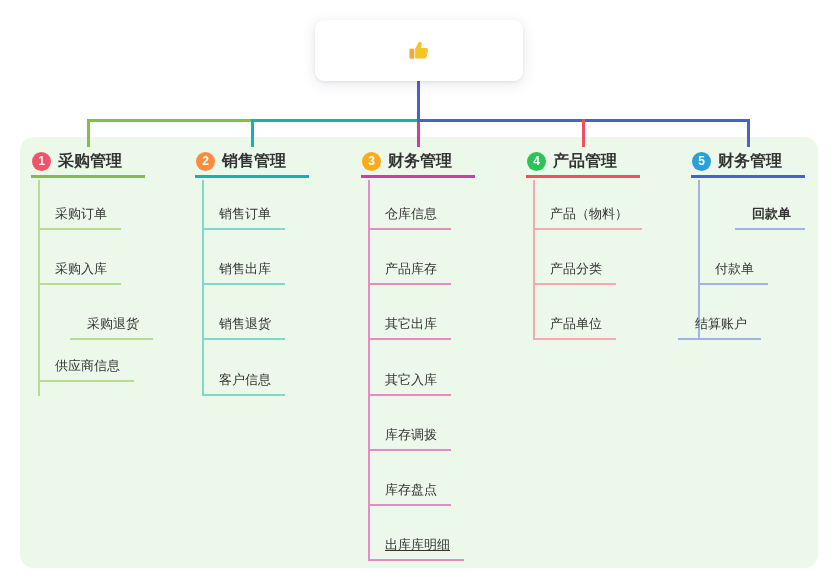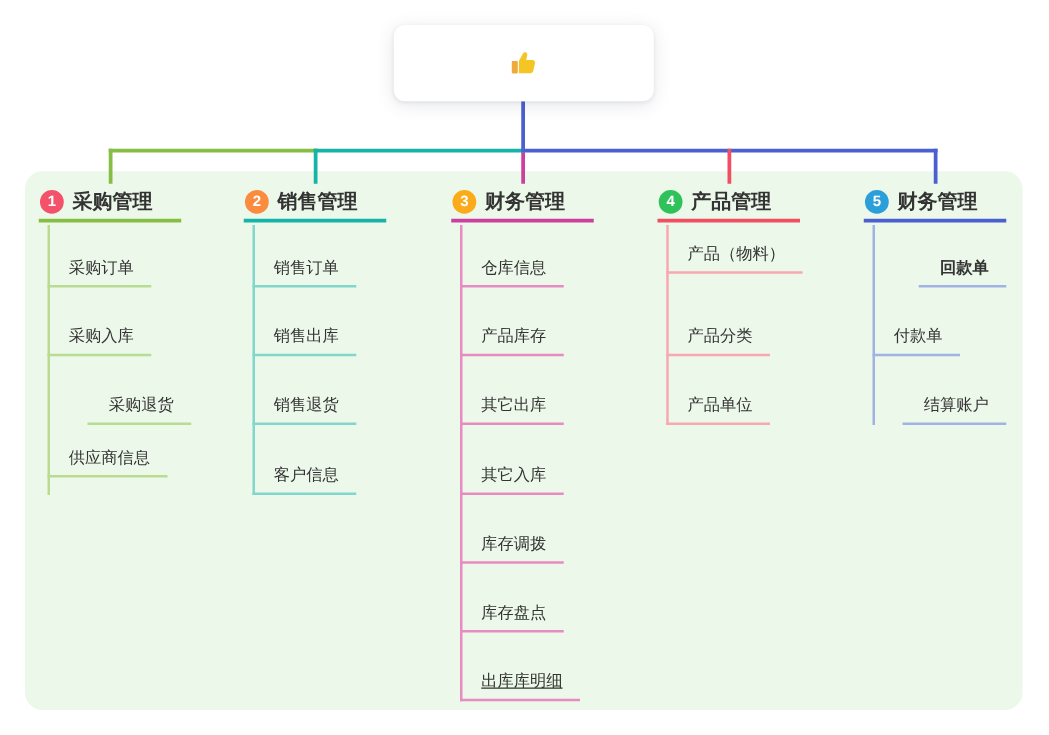--- a/index.html
+++ b/index.html
@@ -86,24 +86,24 @@
       <div class="child-item" style="left: 368px; top: 258px; border-bottom: 2px solid rgb(231, 140, 195);">产品库存</div>
       <div class="child-item" style="left: 368px; top: 313px; border-bottom: 2px solid rgb(231, 140, 195);">其它出库</div>
       <div class="child-item" style="left: 368px; top: 369px; border-bottom: 2px solid rgb(231, 140, 195);">其它入库</div>
       <div class="child-item" style="left: 368px; top: 424px; border-bottom: 2px solid rgb(231, 140, 195);">库存调拨</div>
       <div class="child-item" style="left: 368px; top: 479px; border-bottom: 2px solid rgb(231, 140, 195);">库存盘点</div>
       <div class="child-item" style="left: 368px; top: 534px; border-bottom: 2px solid rgb(231, 140, 195); text-decoration: underline;">出库库明细</div>
       <div class="branch-header" style="left: 526px; top: 147px; border-bottom: 3px solid rgb(239, 79, 99);">
     <span class="badge" style="background: rgb(47, 194, 91);">4</span>
     <span class="branch-label">产品管理</span>
   </div>
-      <div class="child-item" style="left: 533px; top: 192px; border-bottom: 2px solid rgb(248, 168, 176);">产品（物料）</div>
+      <div class="child-item" style="left: 533px; top: 203px; border-bottom: 2px solid rgb(248, 168, 176);">产品（物料）</div>
       <div class="child-item" style="left: 533px; top: 258px; border-bottom: 2px solid rgb(248, 168, 176); text-align: center;">产品分类</div>
       <div class="child-item" style="left: 533px; top: 313px; border-bottom: 2px solid rgb(248, 168, 176);">产品单位</div>
       <div class="branch-header" style="left: 691px; top: 147px; border-bottom: 3px solid rgb(75, 95, 208);">
     <span class="badge" style="background: rgb(43, 159, 217);">5</span>
     <span class="branch-label">财务管理</span>
   </div>
       <div class="child-item" style="left: 735px; top: 203px; border-bottom: 2px solid rgb(163, 178, 229); font-weight: bold;">回款单</div>
       <div class="child-item" style="left: 698px; top: 258px; border-bottom: 2px solid rgb(163, 178, 229);">付款单</div>
-      <div class="child-item" style="left: 722px; top: 313px; border-bottom: 2px solid rgb(163, 178, 229); font-family: Liberation Serif, serif;">结算账户</div>
+      <div class="child-item" style="left: 678px; top: 313px; border-bottom: 2px solid rgb(163, 178, 229); font-family: Liberation Serif, serif;">结算账户</div>
     </div>
 </div>
 
 </body></html>

